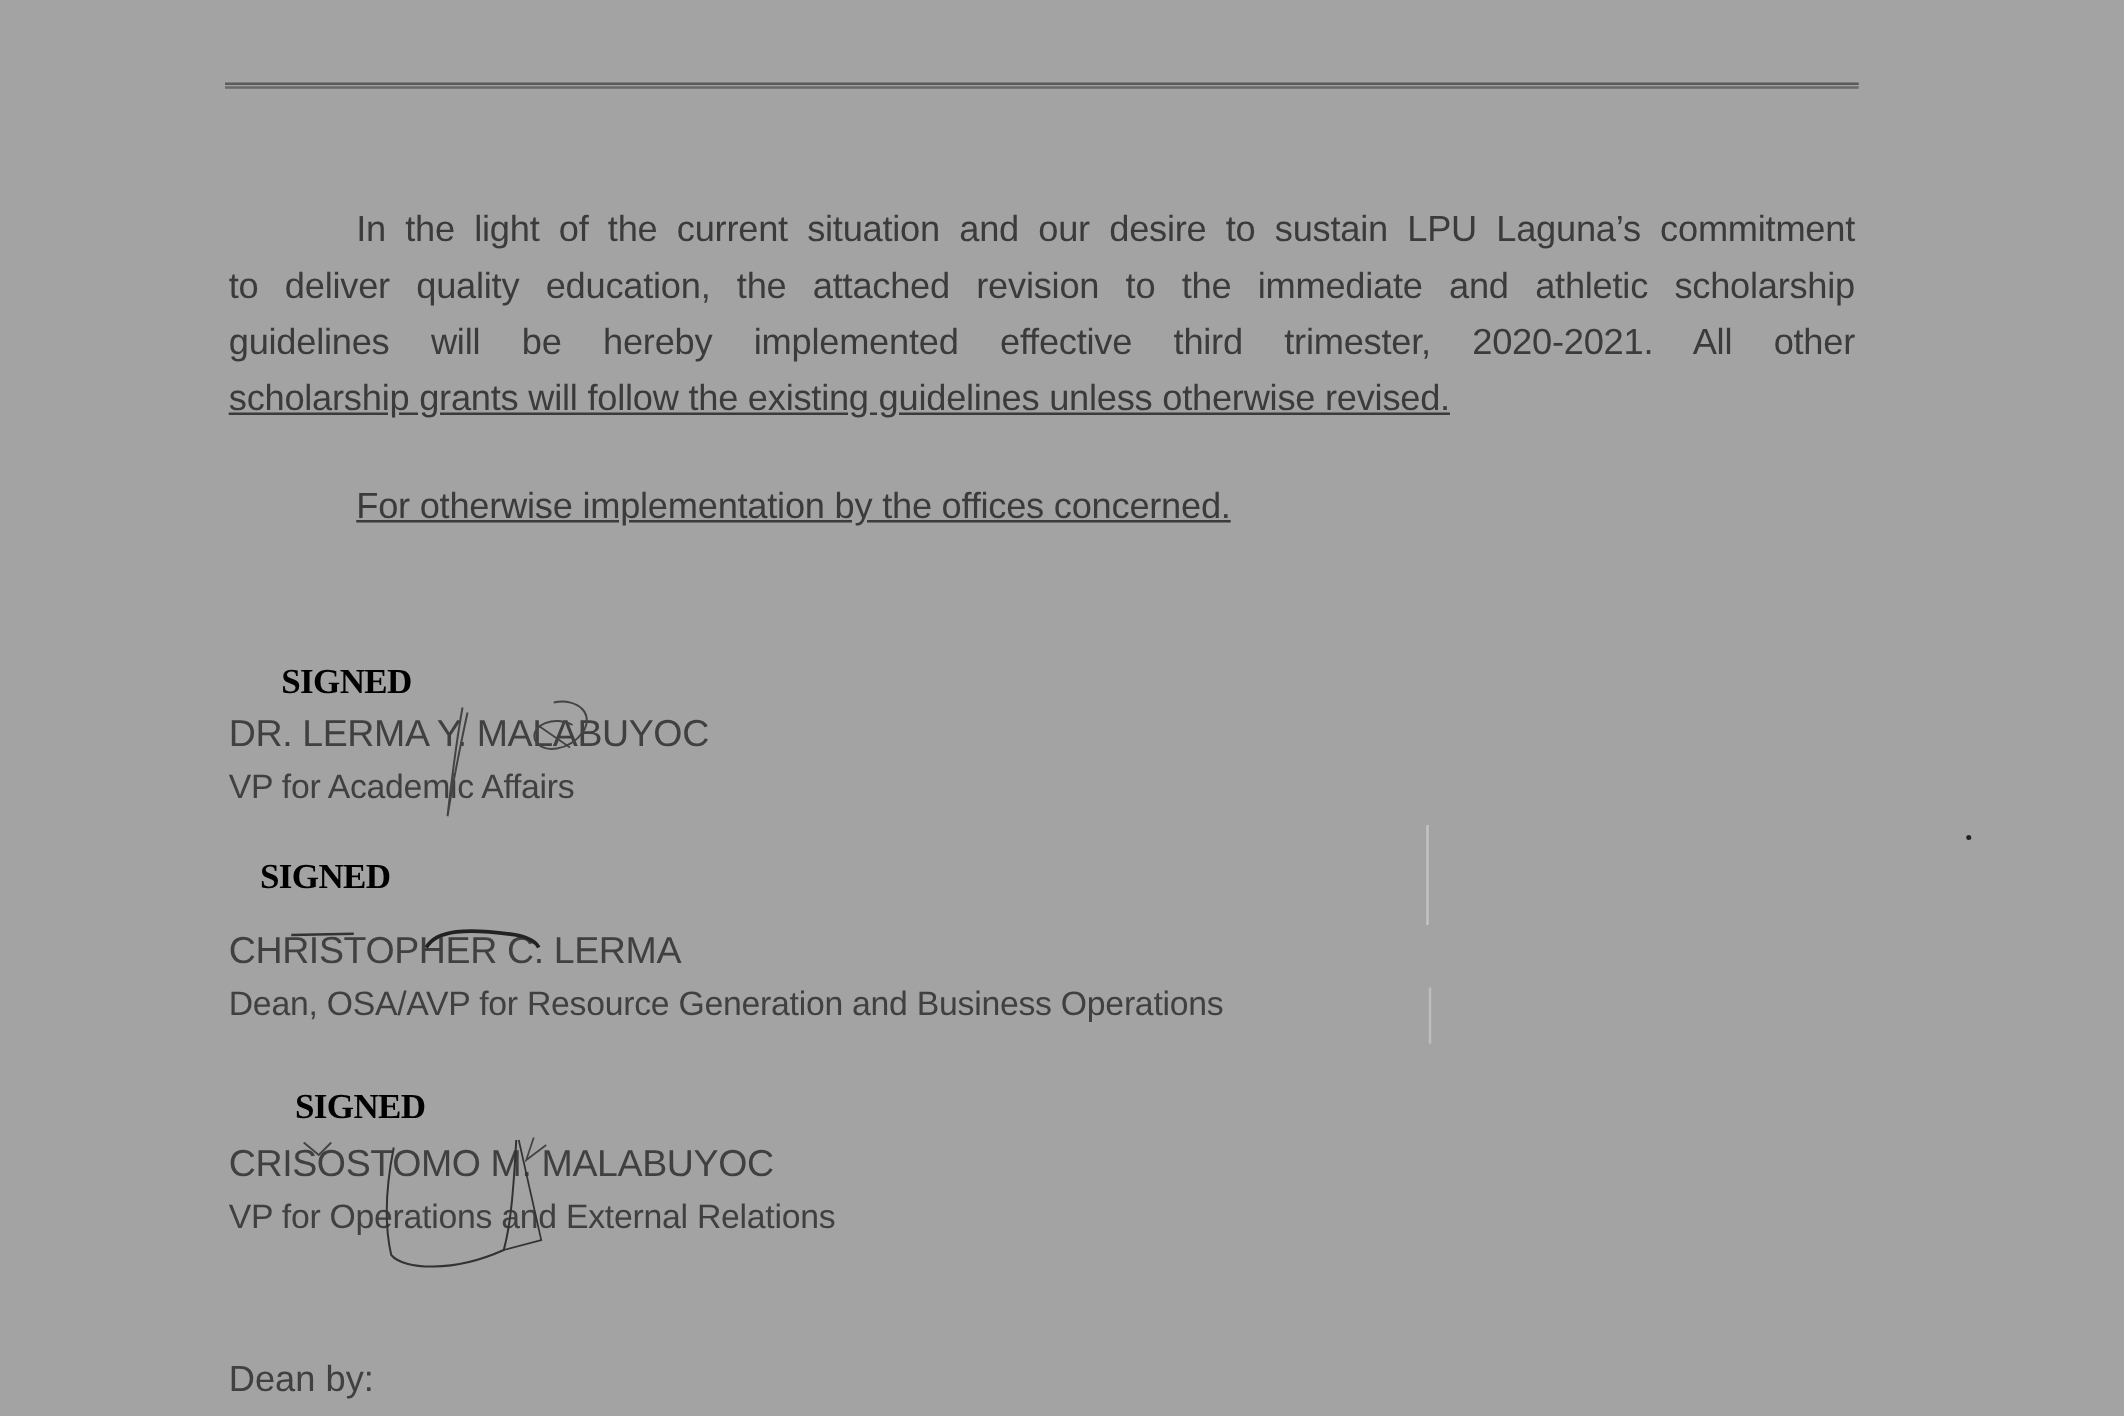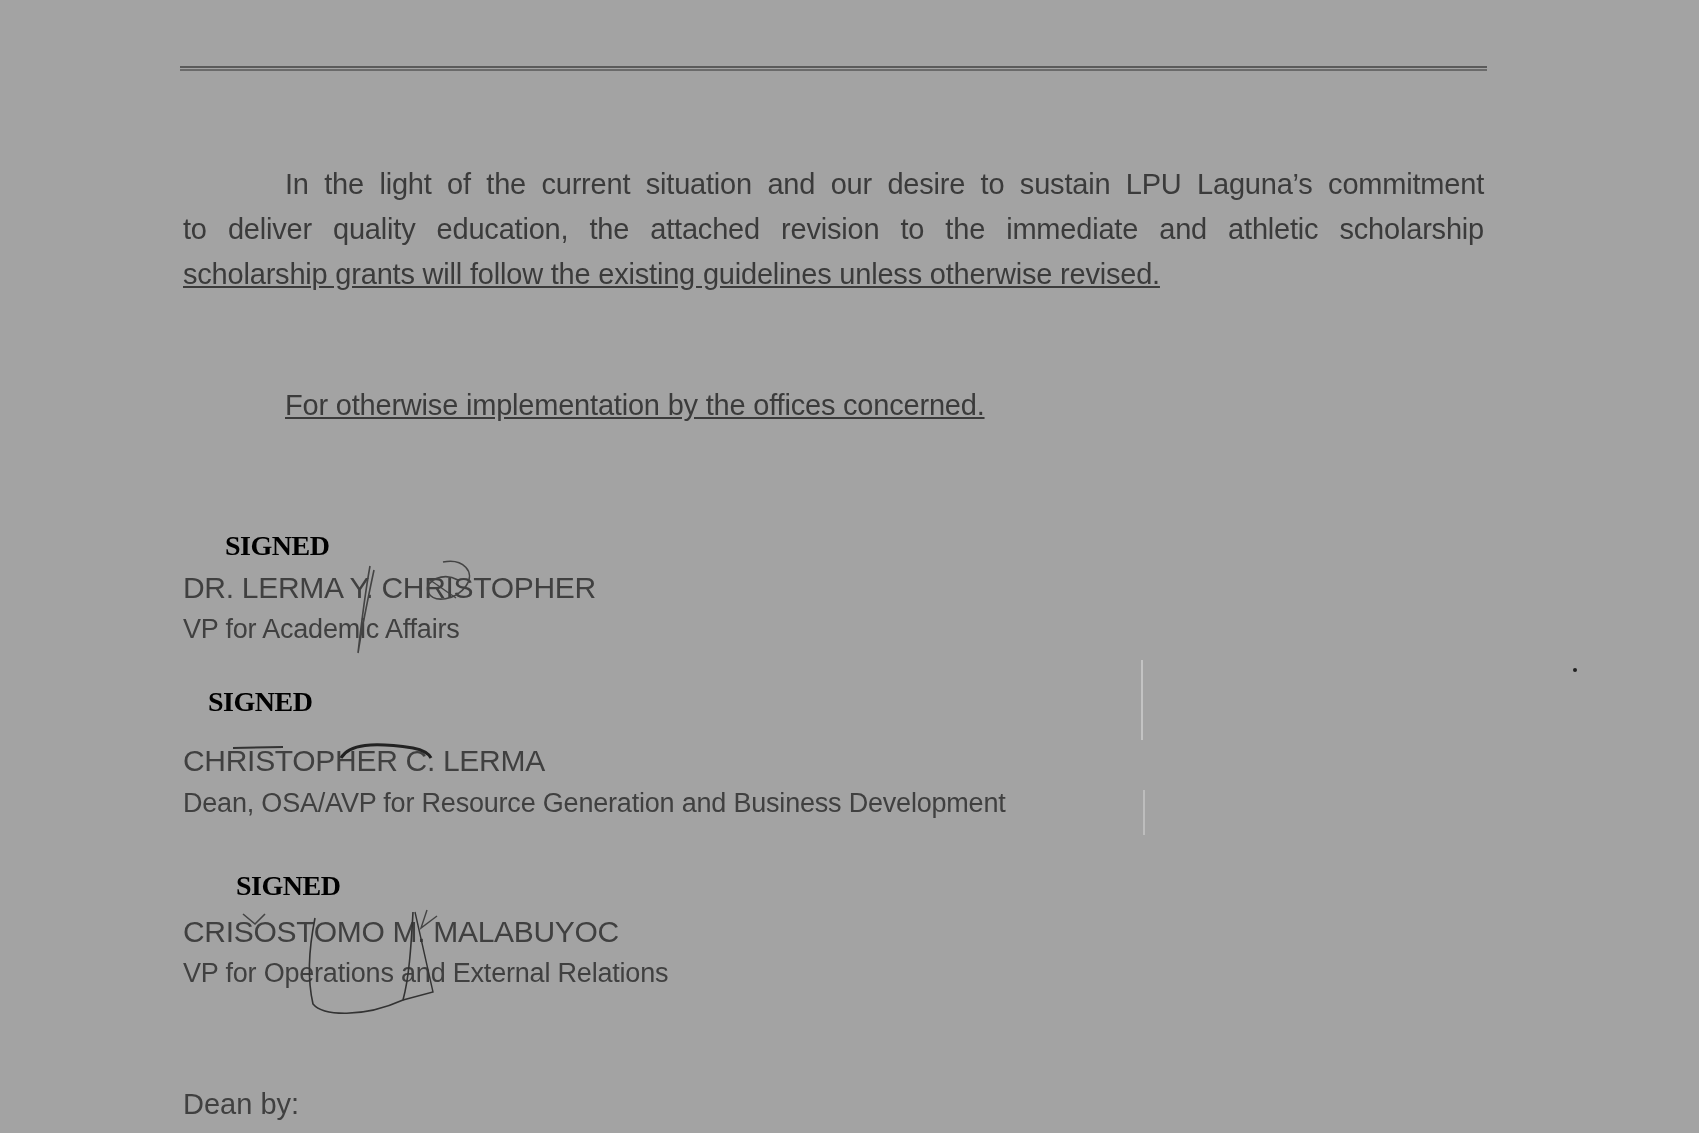--- a/index.html
+++ b/index.html
@@ -104,42 +104,43 @@
 </head>
 <body>
 
 <div class="page">
 
   <div class="rule"></div>
 
   <div class="para" id="para-1">
     <span class="line indent">In the light of the current situation and our desire to sustain LPU Laguna’s commitment</span>
     <span class="line">to deliver quality education, the attached revision to the immediate and athletic scholarship</span>
+    <span class="line">guidelines will be hereby implemented effective third trimester, 2020-2021. All other</span>
     <span class="line last">scholarship grants will follow the existing guidelines unless otherwise revised.</span>
   </div>
 
   <div class="para" id="para-2">
     <span class="line indent last">For otherwise implementation by the offices concerned.</span>
   </div>
 
   <div class="sig-block" style="top:530px;">
     <span class="signed" style="left:42px; top:0px;">SIGNED</span>
-    <span class="sig-name" style="top:41px;">DR. LERMA Y. CHRISTOPHER</span>
+    <span class="sig-name" style="top:41px;">DR. LERMA Y. MALABUYOC</span>
     <span class="sig-title" style="top:84px;">VP for Academic Affairs</span>
     <svg class="scribble" style="left:165px; top:28px;" width="140" height="110" viewBox="0 0 140 110">
       <path d="M22 8 C18 30 14 60 10 95 M10 95 C14 70 20 40 26 12" stroke="#444" stroke-width="1.6" fill="none"></path>
       <path d="M95 4 C115 0 128 14 118 28 C108 42 86 46 80 34 C76 22 96 14 110 22" stroke="#444" stroke-width="1.6" fill="none"></path>
       <path d="M82 22 L108 40" stroke="#444" stroke-width="1.4" fill="none"></path>
     </svg>
   </div>
 
   <div class="sig-block" style="top:686px;">
     <span class="signed" style="left:25px; top:0px;">SIGNED</span>
     <span class="sig-name" style="top:58px;">CHRISTOPHER C. LERMA</span>
-    <span class="sig-title" style="top:102px;">Dean, OSA/AVP for Resource Generation and Business Development</span>
+    <span class="sig-title" style="top:102px;">Dean, OSA/AVP for Resource Generation and Business Operations</span>
     <svg class="scribble" style="left:40px; top:52px;" width="300" height="30" viewBox="0 0 300 30">
       <path d="M10 10 L60 9" stroke="#333" stroke-width="2" fill="none"></path>
       <path d="M118 20 C126 6 150 4 190 10 C200 12 206 16 208 20" stroke="#222" stroke-width="3" fill="none"></path>
     </svg>
   </div>
 
   <div class="sig-block" style="top:870px;">
     <span class="signed" style="left:53px; top:0px;">SIGNED</span>
     <span class="sig-name" style="top:45px;">CRISOSTOMO M. MALABUYOC</span>
     <span class="sig-title" style="top:88px;">VP for Operations and External Relations</span>

